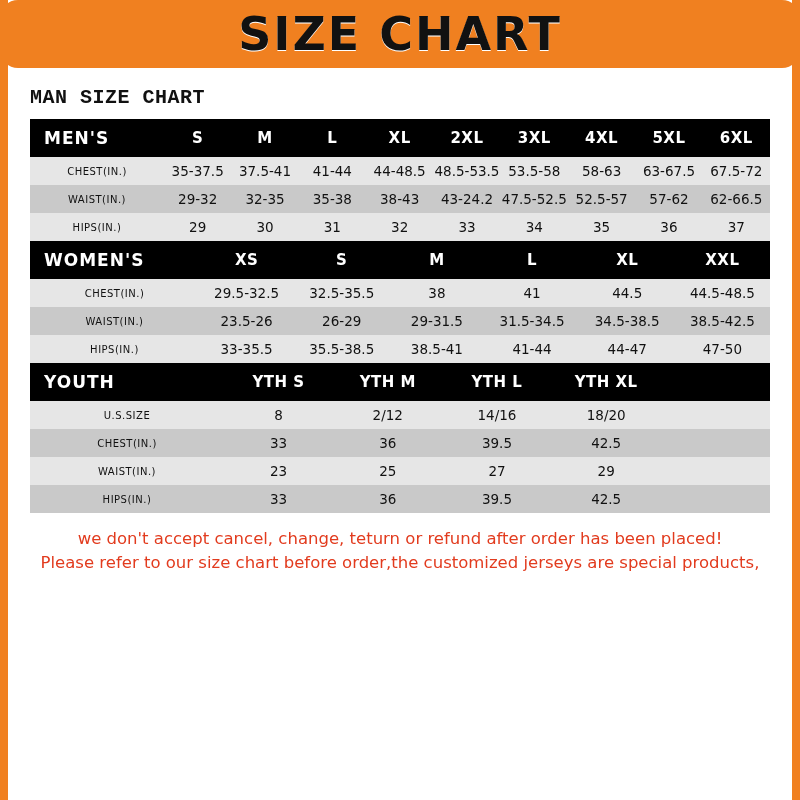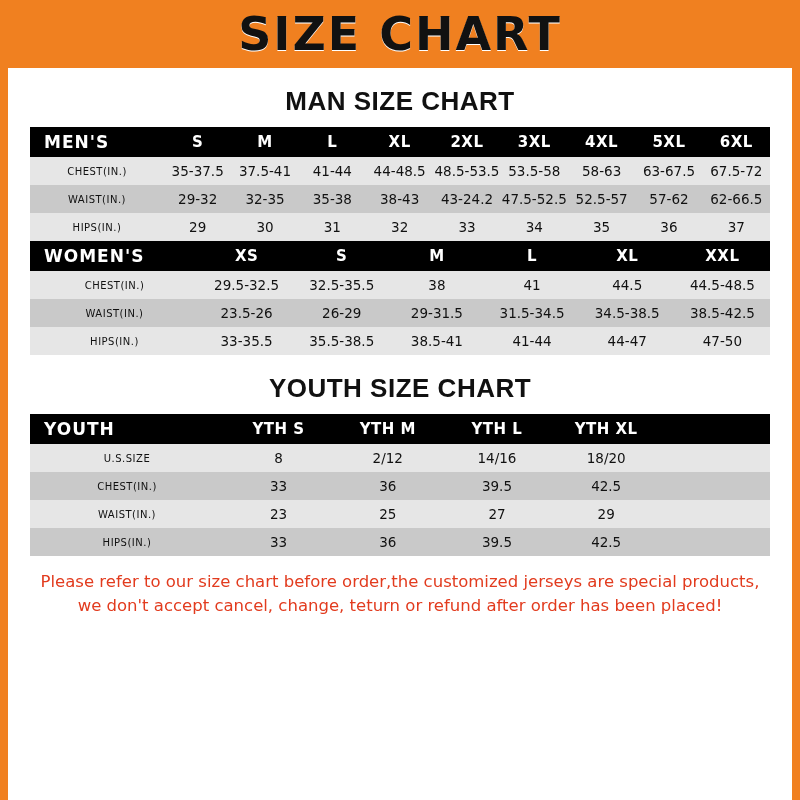--- a/index.html
+++ b/index.html
@@ -22,61 +22,62 @@
     border-right: 8px solid #f08020;
     box-sizing: border-box;
   }
   .header {
     background: #f08020;
     height: 68px;
     display: flex;
     align-items: center;
     justify-content: center;
     margin: 0 -8px;
+    border-radius: 18px;
   }
   .header-title {
     font-family: "DejaVu Sans", "Liberation Sans", sans-serif;
     font-weight: bold;
     font-size: 46px;
     letter-spacing: 2px;
     color: #111;
     text-shadow: 0 1px 0 #fff;
   }
   .content {
     padding: 0 22px;
   }
   .section-title {
-    text-align: center;
+    text-align: left;
     font-weight: bold;
-    font-size: 26px;
+    font-size: 20px;
     color: #111;
     letter-spacing: 0.5px;
     margin: 18px 0 10px 0;
-    font-family: Liberation Sans, sans-serif;
+    font-family: Liberation Mono, monospace;
   }
   table.size-table {
     width: 100%;
     border-collapse: collapse;
     table-layout: fixed;
   }
   table.size-table th,
   table.size-table td {
     text-align: center;
     font-size: 13.5px;
     color: #111;
     padding: 0;
     height: 28px;
     font-family: "DejaVu Sans", "Liberation Sans", sans-serif;
   }
   table.size-table thead th {
     background: #000000;
     color: #ffffff;
     font-weight: bold;
     font-size: 15px;
-    height: 30px;
+    height: 38px;
     letter-spacing: 0.5px;
   }
   table.size-table thead th.first-col {
     text-align: left;
     padding-left: 14px;
     font-size: 17px;
     letter-spacing: 1px;
   }
   table.size-table tbody tr.odd td {
     background: #e6e6e6;
@@ -210,21 +211,20 @@
           <td>33-35.5</td>
           <td>35.5-38.5</td>
           <td>38.5-41</td>
           <td>41-44</td>
           <td>44-47</td>
           <td>47-50</td>
         </tr>
       </tbody>
     </table>
 
-    <div class="section-title">YOUTH SIZE CHART</div>
     <table class="size-table youth-table">
       <thead>
         <tr>
           <th class="first-col">YOUTH</th>
           <th>YTH S</th>
           <th>YTH M</th>
           <th>YTH L</th>
           <th>YTH XL</th>
           <th></th>
         </tr>
@@ -259,18 +259,18 @@
           <td>33</td>
           <td>36</td>
           <td>39.5</td>
           <td>42.5</td>
           <td></td>
         </tr>
       </tbody>
     </table>
 
     <div class="notice">
+      <div>we don't accept cancel, change, teturn or refund after order has been placed!</div>
       <div>Please refer to our size chart before order,the customized jerseys are special products,</div>
-      <div>we don't accept cancel, change, teturn or refund after order has been placed!</div>
     </div>
 
   </div>
 </div>
 
 </body></html>

